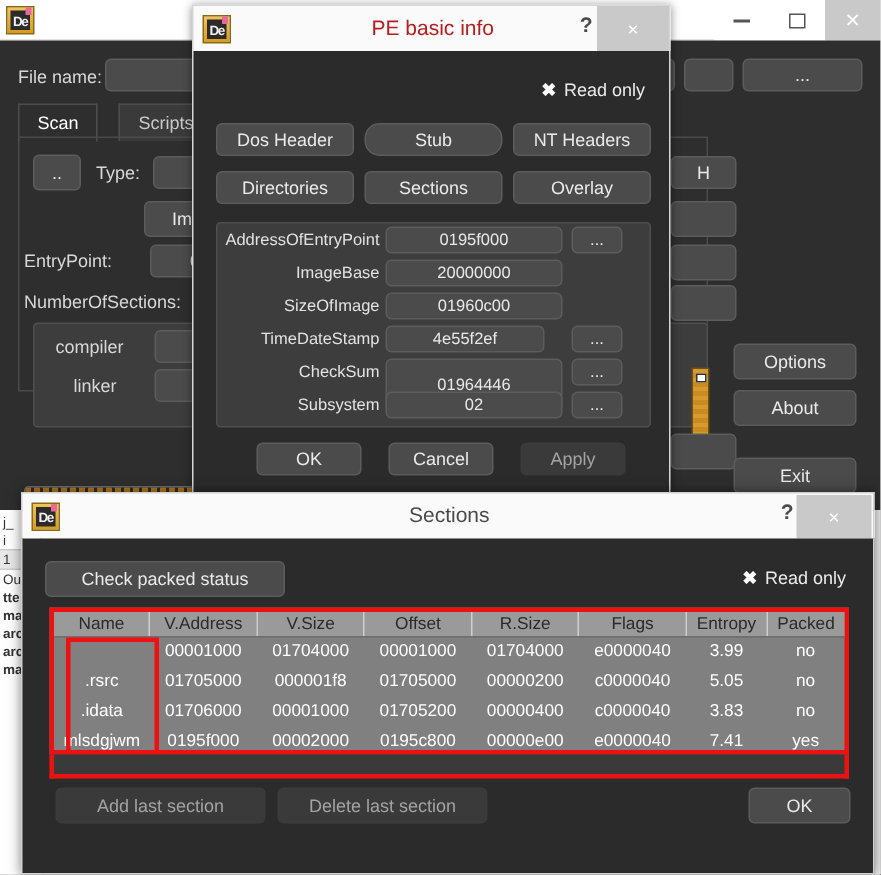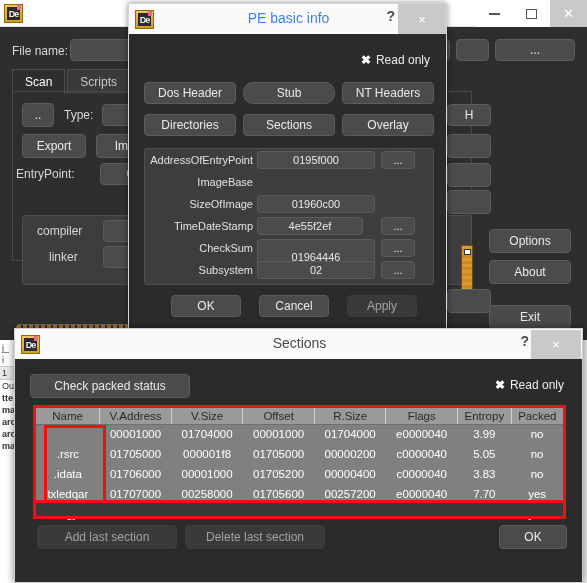--- a/index.html
+++ b/index.html
@@ -68,21 +68,21 @@
     background:#4b4b4b; border:1px solid #5c5c5c; border-radius:4px;
     color:#eaeaea; display:flex; align-items:center; justify-content:center;
     font-size:12px; cursor:default;
   }
   .btn.dis { color:#a3a3a3; border-color:#3b3b3b; background:#3a3a3a; }
 
   .tabs { position:absolute; left:12px; top:42px; display:flex; }
   .tab {
     height:23px; padding:12px 12px; display:flex; align-items:center;
     background:#3a3a3a; border:1px solid #4d4d4d; border-bottom:none;
-    color:#c9c9c9; font-size:12px; margin-right:2px;
+    color:#c9c9c9; font-size:12px; margin-right:14px;
   }
   .tab.active { background:#2e2e2e; color:#ffffff; border-bottom:1px solid #2e2e2e; }
 
   .panel {
     position:absolute; left:12px; top:64px; width:460px; height:170px;
     border:1px solid #4a4a4a;
   }
   .subpanel {
     position:absolute; background:#3d3d3d; border:1px solid #4f4f4f; border-radius:3px;
   }
@@ -101,21 +101,21 @@
   .scrollstrip .knob { position:absolute; left:2px; width:7px; height:6px; background:#ffffff; border:1px solid #333; }
 
   
   .pedlg { position:absolute; left:128px; top:3px; width:319px; height:326px;
            box-shadow:0 0 6px rgba(0,0,0,.45); }
   .pedlg .titlebar {
     position:absolute; left:0; top:0; width:319px; height:31px;
     background:#fafafa; border:1px solid #d6d6d6; border-bottom:none;
   }
   .pedlg .ttxt { position:absolute; left:0; top:6px; width:319px; text-align:center;
-                 font-size:14px; color:#3b82f6; }
+                 font-size:14px; color:#b91c1c; }
   .pedlg .help { position:absolute; right:51px; top:4px; font-size:14px; font-weight:bold; color:#4a4a4a; }
   .pedlg .xbtn { position:absolute; right:0; top:0; width:48px; height:30px; background:#c9c9c9;
                  color:#fff; display:flex; align-items:center; justify-content:center; font-size:13px; }
   .pedlg .body { position:absolute; left:0; top:31px; width:319px; height:295px;
                  background:#2b2b2b; border:1px solid #d6d6d6; border-top:none; }
 
   .readonly { display:flex; align-items:center; gap:5px; color:#ececec; font-size:12px; }
   .xmark { font-size:12px; color:#ffffff; font-weight:bold; }
 
   
@@ -197,28 +197,28 @@
         <div class="tab">Plu</div>
       </div>
 
       <div class="panel"></div>
 
       <div class="btn" style="position:absolute;left:22px;top:76px;width:32px;height:24px;">..</div>
       <div class="lbl" style="position:absolute;left:64px;top:81px;">Type:</div>
       <div class="field" style="position:absolute;left:102px;top:77px;width:80px;">PE</div>
       <div class="field" style="position:absolute;left:447px;top:77px;width:44px;">H</div>
 
-      <div class="btn" style="position:absolute;left:22px;top:107px;width:64px;height:24px;">Export</div>
       <div class="btn" style="position:absolute;left:96px;top:107px;width:64px;height:24px;">Impo</div>
       <div class="btn" style="position:absolute;left:447px;top:107px;width:44px;height:24px;"></div>
 
       <div class="lbl" style="position:absolute;left:16px;top:140px;">EntryPoint:</div>
       <div class="field" style="position:absolute;left:100px;top:136px;width:60px;">0</div>
       <div class="btn" style="position:absolute;left:447px;top:136px;width:44px;height:24px;"></div>
 
+      <div class="lbl" style="position:absolute;left:16px;top:167px;">NumberOfSections:</div>
       <div class="btn" style="position:absolute;left:447px;top:163px;width:44px;height:24px;"></div>
 
       <div class="subpanel" style="left:22px;top:188px;width:450px;height:70px;">
         <div class="lbl" style="position:absolute;left:14px;top:8px;">compiler</div>
         <div class="field" style="position:absolute;left:80px;top:4px;width:250px;"></div>
         <div class="lbl" style="position:absolute;left:26px;top:34px;">linker</div>
         <div class="field" style="position:absolute;left:80px;top:30px;width:250px;"></div>
       </div>
 
       <div class="scrollstrip">
@@ -257,20 +257,21 @@
       <div class="btn" style="position:absolute;left:213px;top:48px;width:92px;height:22px;">NT Headers</div>
       <div class="btn" style="position:absolute;left:114px;top:80px;width:92px;height:22px;">Sections</div>
       <div class="btn" style="position:absolute;left:213px;top:80px;width:92px;height:22px;">Overlay</div>
 
       <div class="subpanel" style="left:15px;top:114px;width:290px;height:137px;background:#3d3d3d;">
         <div style="position:absolute;left:0;top:5px;width:108px;text-align:right;font-size:11px;color:#e2e2e2;">AddressOfEntryPoint</div>
         <div class="field" style="position:absolute;left:112px;top:2px;width:118px;height:18px;font-size:11px;">0195f000</div>
         <div class="btn" style="position:absolute;left:236px;top:2px;width:34px;height:18px;font-size:11px;">...</div>
 
         <div style="position:absolute;left:0;top:27px;width:108px;text-align:right;font-size:11px;color:#e2e2e2;">ImageBase</div>
+        <div class="field" style="position:absolute;left:112px;top:24px;width:118px;height:18px;font-size:11px;">20000000</div>
 
         <div style="position:absolute;left:0;top:49px;width:108px;text-align:right;font-size:11px;color:#e2e2e2;">SizeOfImage</div>
         <div class="field" style="position:absolute;left:112px;top:46px;width:118px;height:18px;font-size:11px;">01960c00</div>
 
         <div style="position:absolute;left:0;top:71px;width:108px;text-align:right;font-size:11px;color:#e2e2e2;">TimeDateStamp</div>
         <div class="field" style="position:absolute;left:112px;top:68px;width:106px;height:18px;font-size:11px;">4e55f2ef</div>
         <div class="btn" style="position:absolute;left:236px;top:68px;width:34px;height:18px;font-size:11px;">...</div>
 
         <div style="position:absolute;left:0;top:93px;width:108px;text-align:right;font-size:11px;color:#e2e2e2;padding-left:44px;">CheckSum</div>
         <div class="field" style="position:absolute;left:112px;top:90px;width:118px;height:36px;font-size:11px;">01964446</div>
@@ -344,30 +345,20 @@
               <td>.idata</td>
                 <td>01706000</td>
               <td>00001000</td>
                 <td>01705200</td>
               <td>00000400</td>
                 <td>c0000040</td>
               <td>3.83</td>
                 <td>no</td>
             </tr>
             <tr>
-              <td>txledqar</td>
-                <td>01707000</td>
-              <td>00258000</td>
-                <td>01705600</td>
-              <td>00257200</td>
-                <td>e0000040</td>
-              <td>7.70</td>
-                <td>yes</td>
-            </tr>
-            <tr>
               <td>mlsdgjwm</td>
                 <td>0195f000</td>
               <td>00002000</td>
                 <td>0195c800</td>
               <td>00000e00</td>
                 <td>e0000040</td>
               <td>7.41</td>
                 <td>yes</td>
             </tr>
           </tbody>

